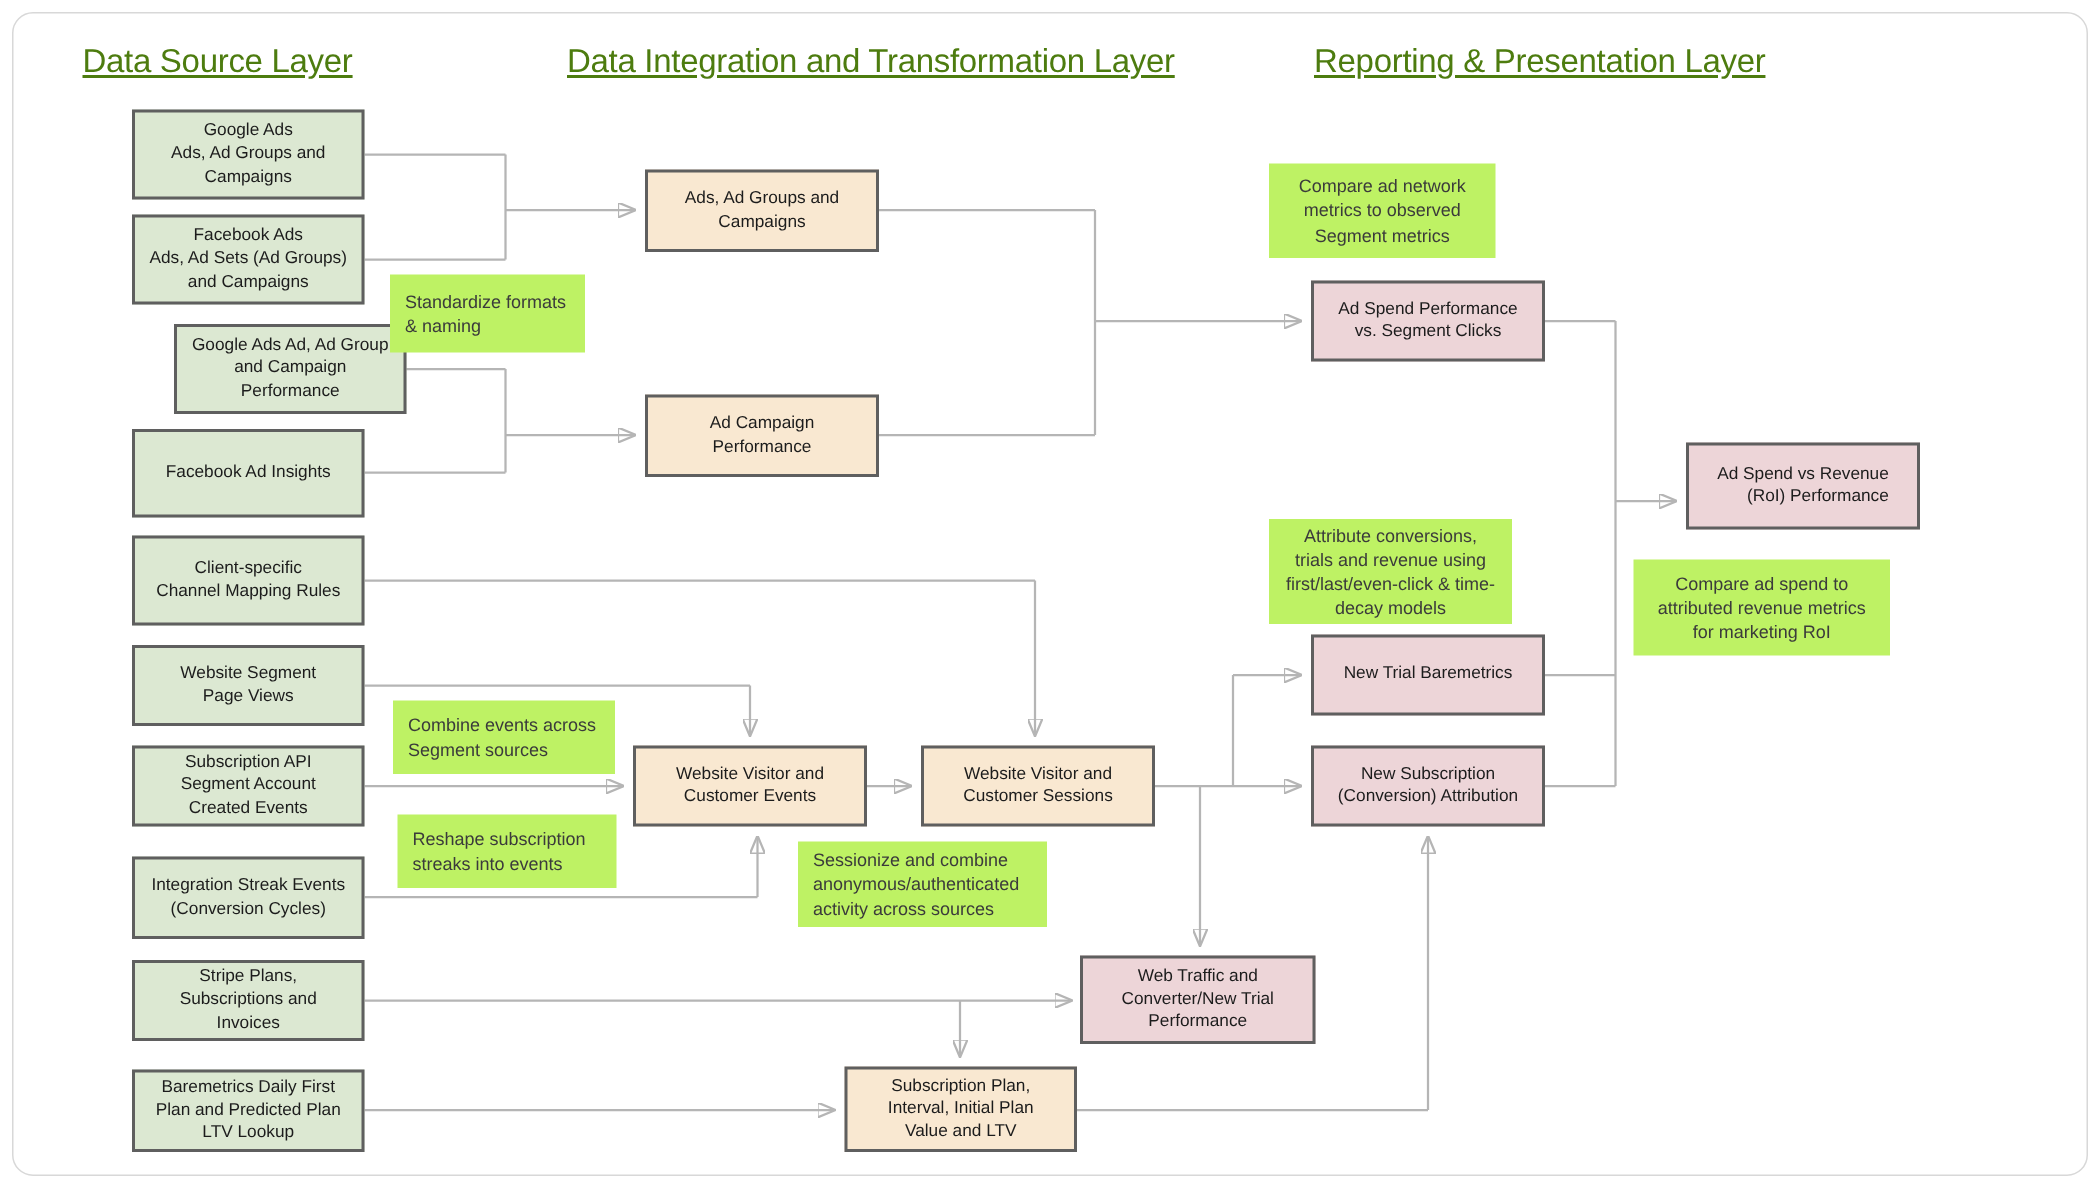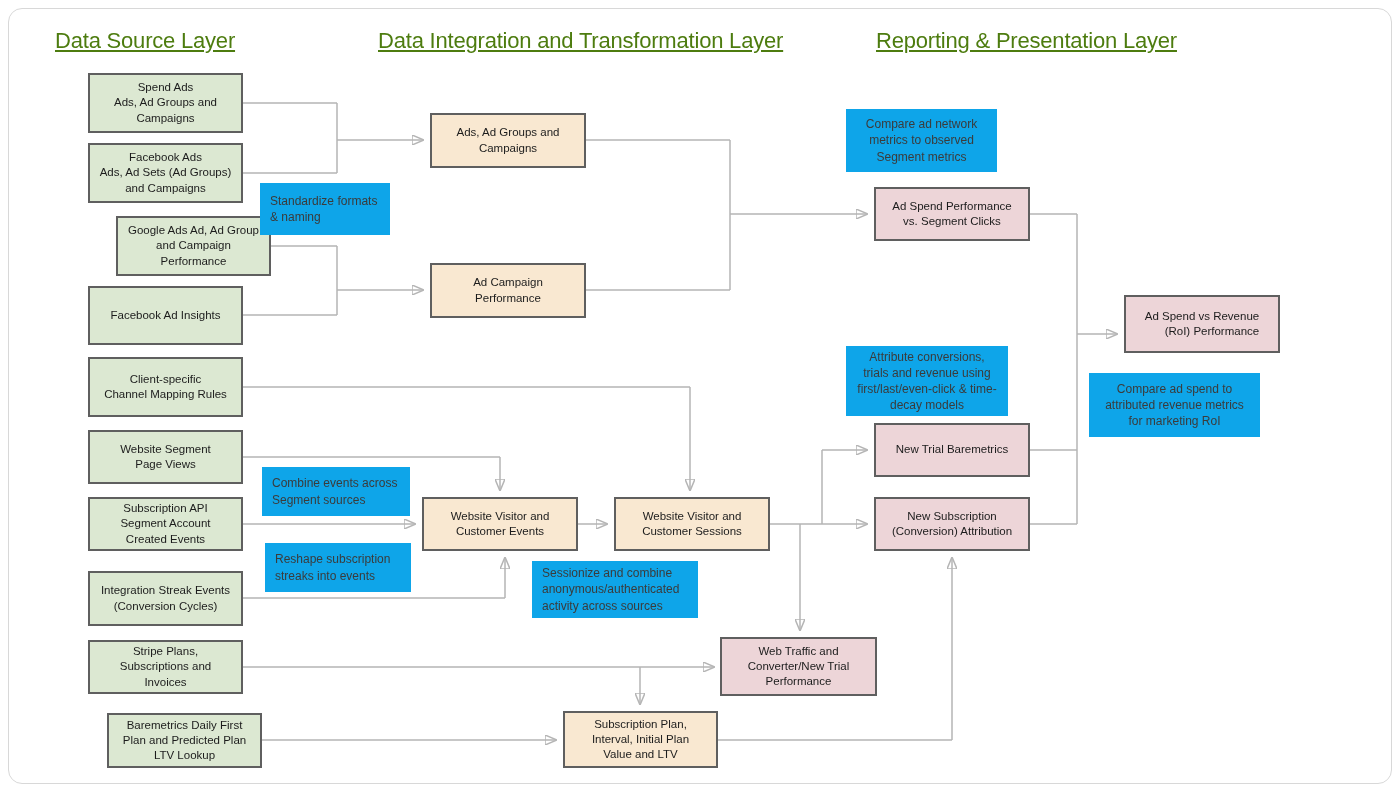--- a/index.html
+++ b/index.html
@@ -11,21 +11,21 @@
   .edges path{fill:none;stroke:#b5b5b5;stroke-width:1.5;}
   .layer-header{position:absolute;font-size:22px;color:#4d7c0f;letter-spacing:-0.2px;
                 white-space:nowrap;font-weight:400;text-decoration:underline;}
   .node{position:absolute;display:flex;align-items:center;justify-content:center;
         text-align:center;font-size:11.5px;line-height:1.32;color:#1c1c1c;
         border:2px solid #5f5f5f;box-sizing:border-box;padding:3px 6px;
         white-space:pre-line;}
   .node.source{background:#dce8d2;}
   .node.integration{background:#f9e8d1;}
   .node.reporting{background:#edd5d8;}
-  .note{position:absolute;background:#0ea5e9;color:#3b3b3b;font-size:12px;
+  .note{position:absolute;background:#bef264;color:#3b3b3b;font-size:12px;
         line-height:1.35;padding:8px 10px;box-sizing:border-box;display:flex;
         align-items:center;}
   .note.center{text-align:center;justify-content:center;}
   .note.left{text-align:left;justify-content:flex-start;}
 </style>
 </head>
 <body>
 
 <div class="stage">
   <div class="frame"></div>
@@ -73,38 +73,38 @@
     <path d="M243,740 H556" marker-end="url(#arw)"></path>
 
     <path d="M718,740 H952"></path>
     <path d="M952,740 V558" marker-end="url(#arw)"></path>
   </svg>
 
   <div class="layer-header" style="left:55px;top:28px;">Data Source Layer</div>
   <div class="layer-header" style="left:378px;top:28px;">Data Integration and Transformation Layer</div>
   <div class="layer-header" style="left:876px;top:28px;">Reporting &amp; Presentation Layer</div>
 
-  <div class="node source" style="left:88px;top:73px;width:155px;height:60px;">Spend Ads
+  <div class="node source" style="left:88px;top:73px;width:155px;height:60px;">Google Ads
 Ads, Ad Groups and Campaigns</div>
   <div class="node source" style="left:88px;top:143px;width:155px;height:60px;">Facebook Ads
 Ads, Ad Sets (Ad Groups) and Campaigns</div>
   <div class="node source" style="left:88px;top:216px;width:155px;height:60px;margin-left:28px;">Google Ads Ad, Ad Group and Campaign Performance</div>
   <div class="node source" style="left:88px;top:286px;width:155px;height:59px;">Facebook Ad Insights</div>
   <div class="node source" style="left:88px;top:357px;width:155px;height:60px;">Client-specific
 Channel Mapping Rules</div>
   <div class="node source" style="left:88px;top:430px;width:155px;height:54px;">Website Segment
 Page Views</div>
   <div class="node source" style="left:88px;top:497px;width:155px;height:54px;">Subscription API
 Segment Account
 Created Events</div>
   <div class="node source" style="left:88px;top:571px;width:155px;height:55px;">Integration Streak Events (Conversion Cycles)</div>
   <div class="node source" style="left:88px;top:640px;width:155px;height:54px;">Stripe Plans,
 Subscriptions and
 Invoices</div>
-  <div class="node source" style="left:88px;top:713px;width:155px;height:55px;margin-left:19px;">Baremetrics Daily First Plan and Predicted Plan LTV Lookup</div>
+  <div class="node source" style="left:88px;top:713px;width:155px;height:55px;">Baremetrics Daily First Plan and Predicted Plan LTV Lookup</div>
 
   <div class="node integration" style="left:430px;top:113px;width:156px;height:55px;">Ads, Ad Groups and Campaigns</div>
   <div class="node integration" style="left:430px;top:263px;width:156px;height:55px;">Ad Campaign
 Performance</div>
   <div class="node integration" style="left:422px;top:497px;width:156px;height:54px;">Website Visitor and Customer Events</div>
   <div class="node integration" style="left:614px;top:497px;width:156px;height:54px;">Website Visitor and Customer Sessions</div>
   <div class="node integration" style="left:563px;top:711px;width:155px;height:57px;">Subscription Plan,
 Interval, Initial Plan
 Value and LTV</div>
 

